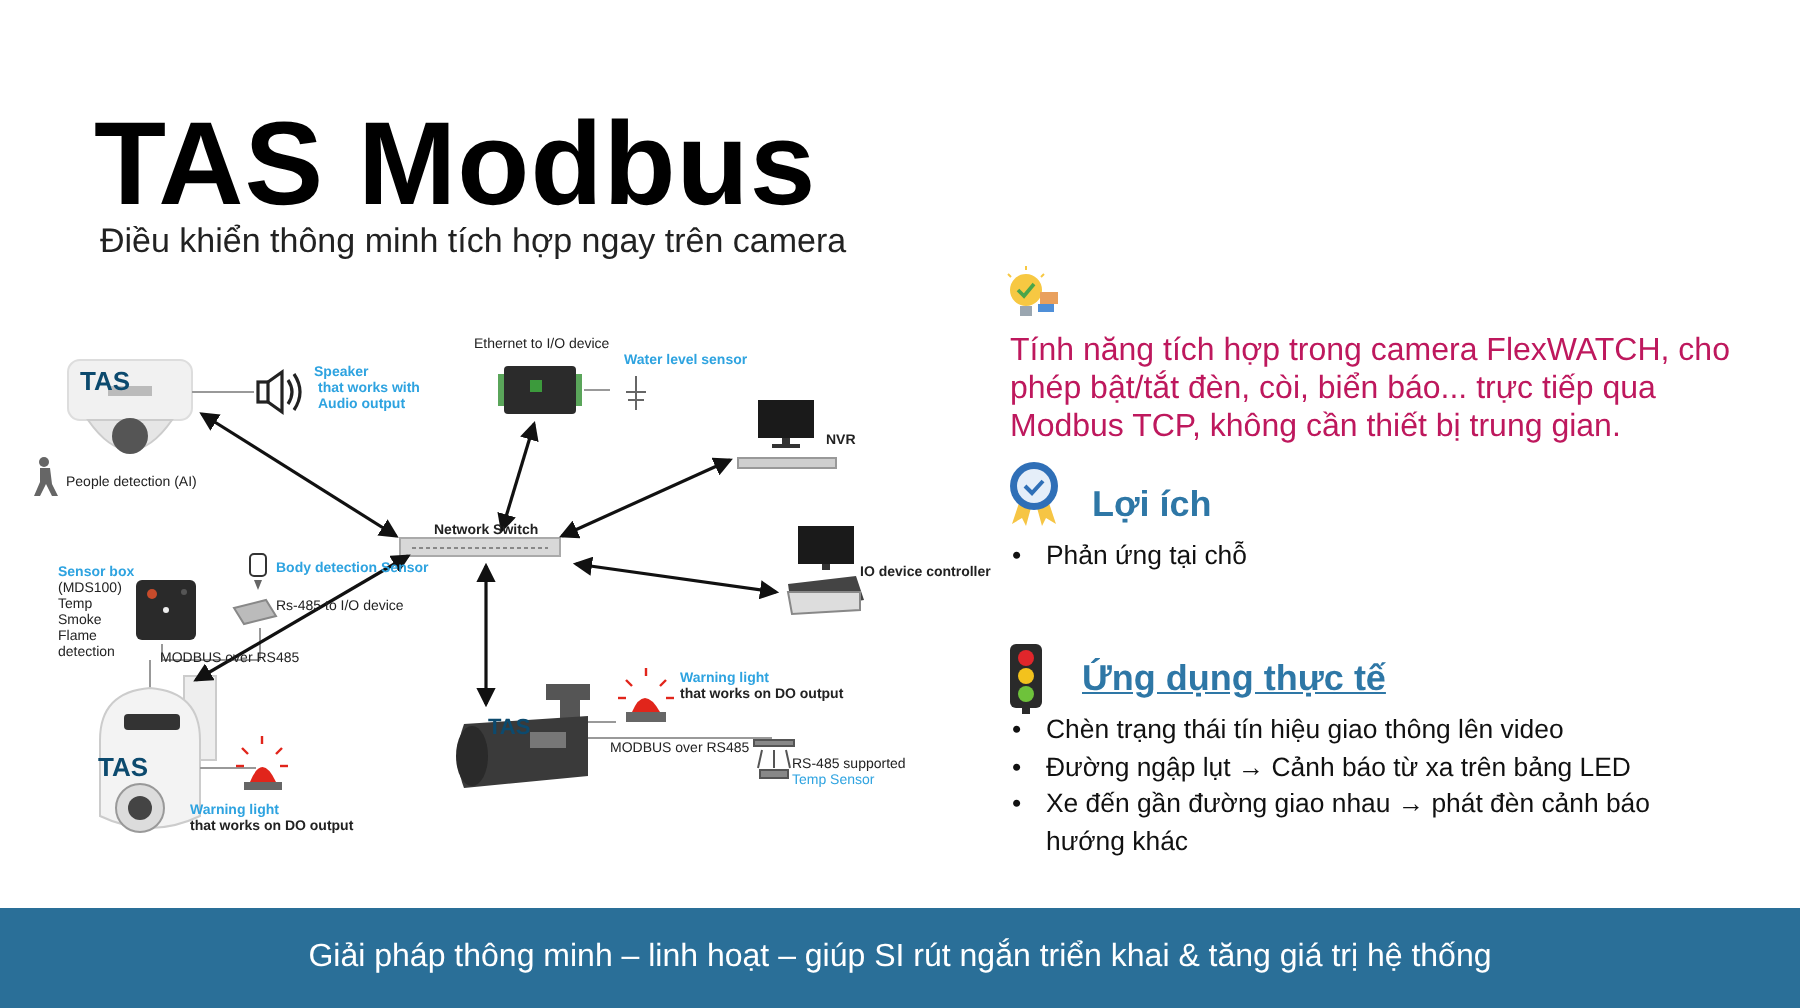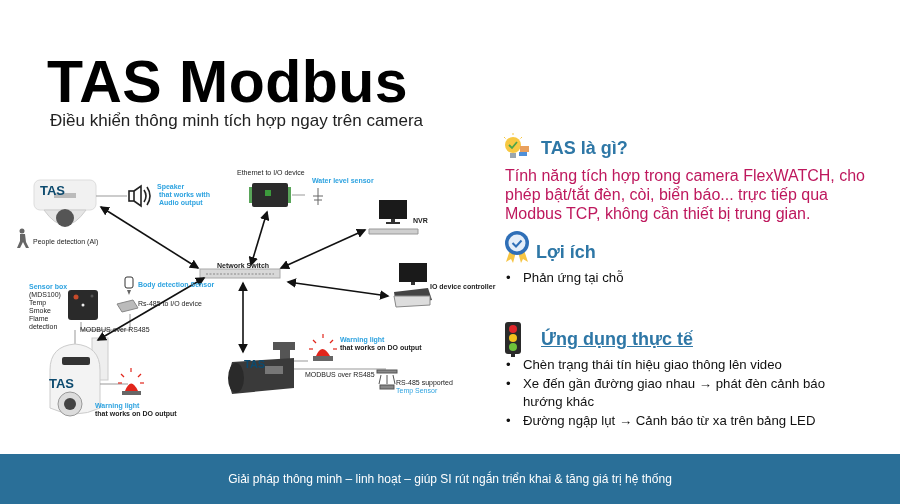--- a/index.html
+++ b/index.html
@@ -20,21 +20,21 @@
   
   .panel { position: absolute; left: 502px; top: 130px; width: 398px; }
   .sec-head { position: absolute; display: flex; align-items: center; }
   .sec-title { color: #2e77a6; font-weight: bold; font-size: 18px; }
   .para { position: absolute; font-size: 16px; line-height: 19px; color: #be185d; }
   .bullets { position: absolute; list-style: none; font-size: 13.2px; line-height: 18.5px; color: #111; }
   .bullets li { position: relative; padding-left: 21px; }
   .bullets li::before { content: "•"; position: absolute; left: 4px; top: 0; }
 
   .footer { position: absolute; left: 0; top: 454px; width: 900px; height: 50px; background: #2a6f98; display: flex; align-items: center; justify-content: center; }
-  .footer span { color: #ffffff; font-size: 12px; }
+  .footer span { color: #ffffff; font-size: 16px; }
 </style>
 </head>
 <body>
 
 <div class="title">TAS Modbus</div>
 <div class="subtitle">Điều khiển thông minh tích hợp ngay trên camera</div>
 
 <div class="diagram">
   <svg width="500" height="300" viewBox="0 0 500 300">
     <defs>
@@ -226,50 +226,49 @@
       <rect x="8" y="20" width="6" height="5" fill="#9aa6b0"></rect>
       <path d="M7,12 L10,15 L15,9" stroke="#4aa54a" stroke-width="1.8" fill="none"></path>
       <rect x="18" y="13" width="9" height="6" fill="#e9a05d"></rect>
       <rect x="17" y="19" width="8" height="4" fill="#4f8fd8"></rect>
       <g stroke="#f7c842" stroke-width="1">
           <line x1="11" y1="0" x2="11" y2="2"></line>
           <line x1="2" y1="4" x2="3.5" y2="5.5"></line>
           <line x1="20" y1="4" x2="18.5" y2="5.5"></line>
         </g>
     </svg>
-    <span class="sec-title" style="margin-left:9px;">TAS là gì?</span>
   </div>
   <div class="para" style="left:3px;top:36px;width:380px;">Tính năng tích hợp trong camera FlexWATCH, cho phép bật/tắt đèn, còi, biển báo... trực tiếp qua Modbus TCP, không cần thiết bị trung gian.</div>
 
   <div class="sec-head" style="left:0;top:100px;">
     <svg width="30" height="34" viewBox="0 0 30 34">
       <path d="M8,20 L4,32 L9,29 L11,33 L14,22 z" fill="#f6c544"></path>
       <path d="M22,20 L26,32 L21,29 L19,33 L16,22 z" fill="#f6c544"></path>
       <circle cx="15" cy="13" r="12" fill="#2f6fb7"></circle>
       <circle cx="15" cy="13" r="8.5" fill="#e5eef9"></circle>
       <path d="M10.5,13 L14,16.5 L19.5,10.5" stroke="#2f6fb7" stroke-width="2" fill="none"></path>
     </svg>
-    <span class="sec-title" style="margin-left:4px;margin-top:10px;">Lợi ích</span>
+    <span class="sec-title" style="margin-left:14px;margin-top:10px;">Lợi ích</span>
   </div>
   <ul class="bullets" style="left:0;top:139px;">
     <li>Phản ứng tại chỗ</li>
   </ul>
 
   <div class="sec-head" style="left:0;top:191px;">
     <svg width="22" height="36" viewBox="0 0 22 36">
       <rect x="3" y="1" width="16" height="32" rx="3" fill="#2a2a2a"></rect>
       <rect x="9" y="33" width="4" height="3" fill="#2a2a2a"></rect>
       <circle cx="11" cy="8" r="4" fill="#e0262b"></circle>
       <circle cx="11" cy="17" r="4" fill="#f3c21d"></circle>
       <circle cx="11" cy="26" r="4" fill="#6ec23b"></circle>
     </svg>
     <span class="sec-title" style="margin-left:17px;text-decoration:underline;">Ứng dụng thực tế</span>
   </div>
   <ul class="bullets" style="left:0;top:226px;width:395px;">
     <li>Chèn trạng thái tín hiệu giao thông lên video</li>
+    <li>Đường ngập lụt → Cảnh báo từ xa trên bảng LED</li>
     <li style="width:350px">Xe đến gần đường giao nhau → phát đèn cảnh báo hướng khác</li>
-    <li>Đường ngập lụt → Cảnh báo từ xa trên bảng LED</li>
   </ul>
 </div>
 
 <div class="footer">
   <span>Giải pháp thông minh – linh hoạt – giúp SI rút ngắn triển khai &amp; tăng giá trị hệ thống</span>
 </div>
 
 </body></html>

